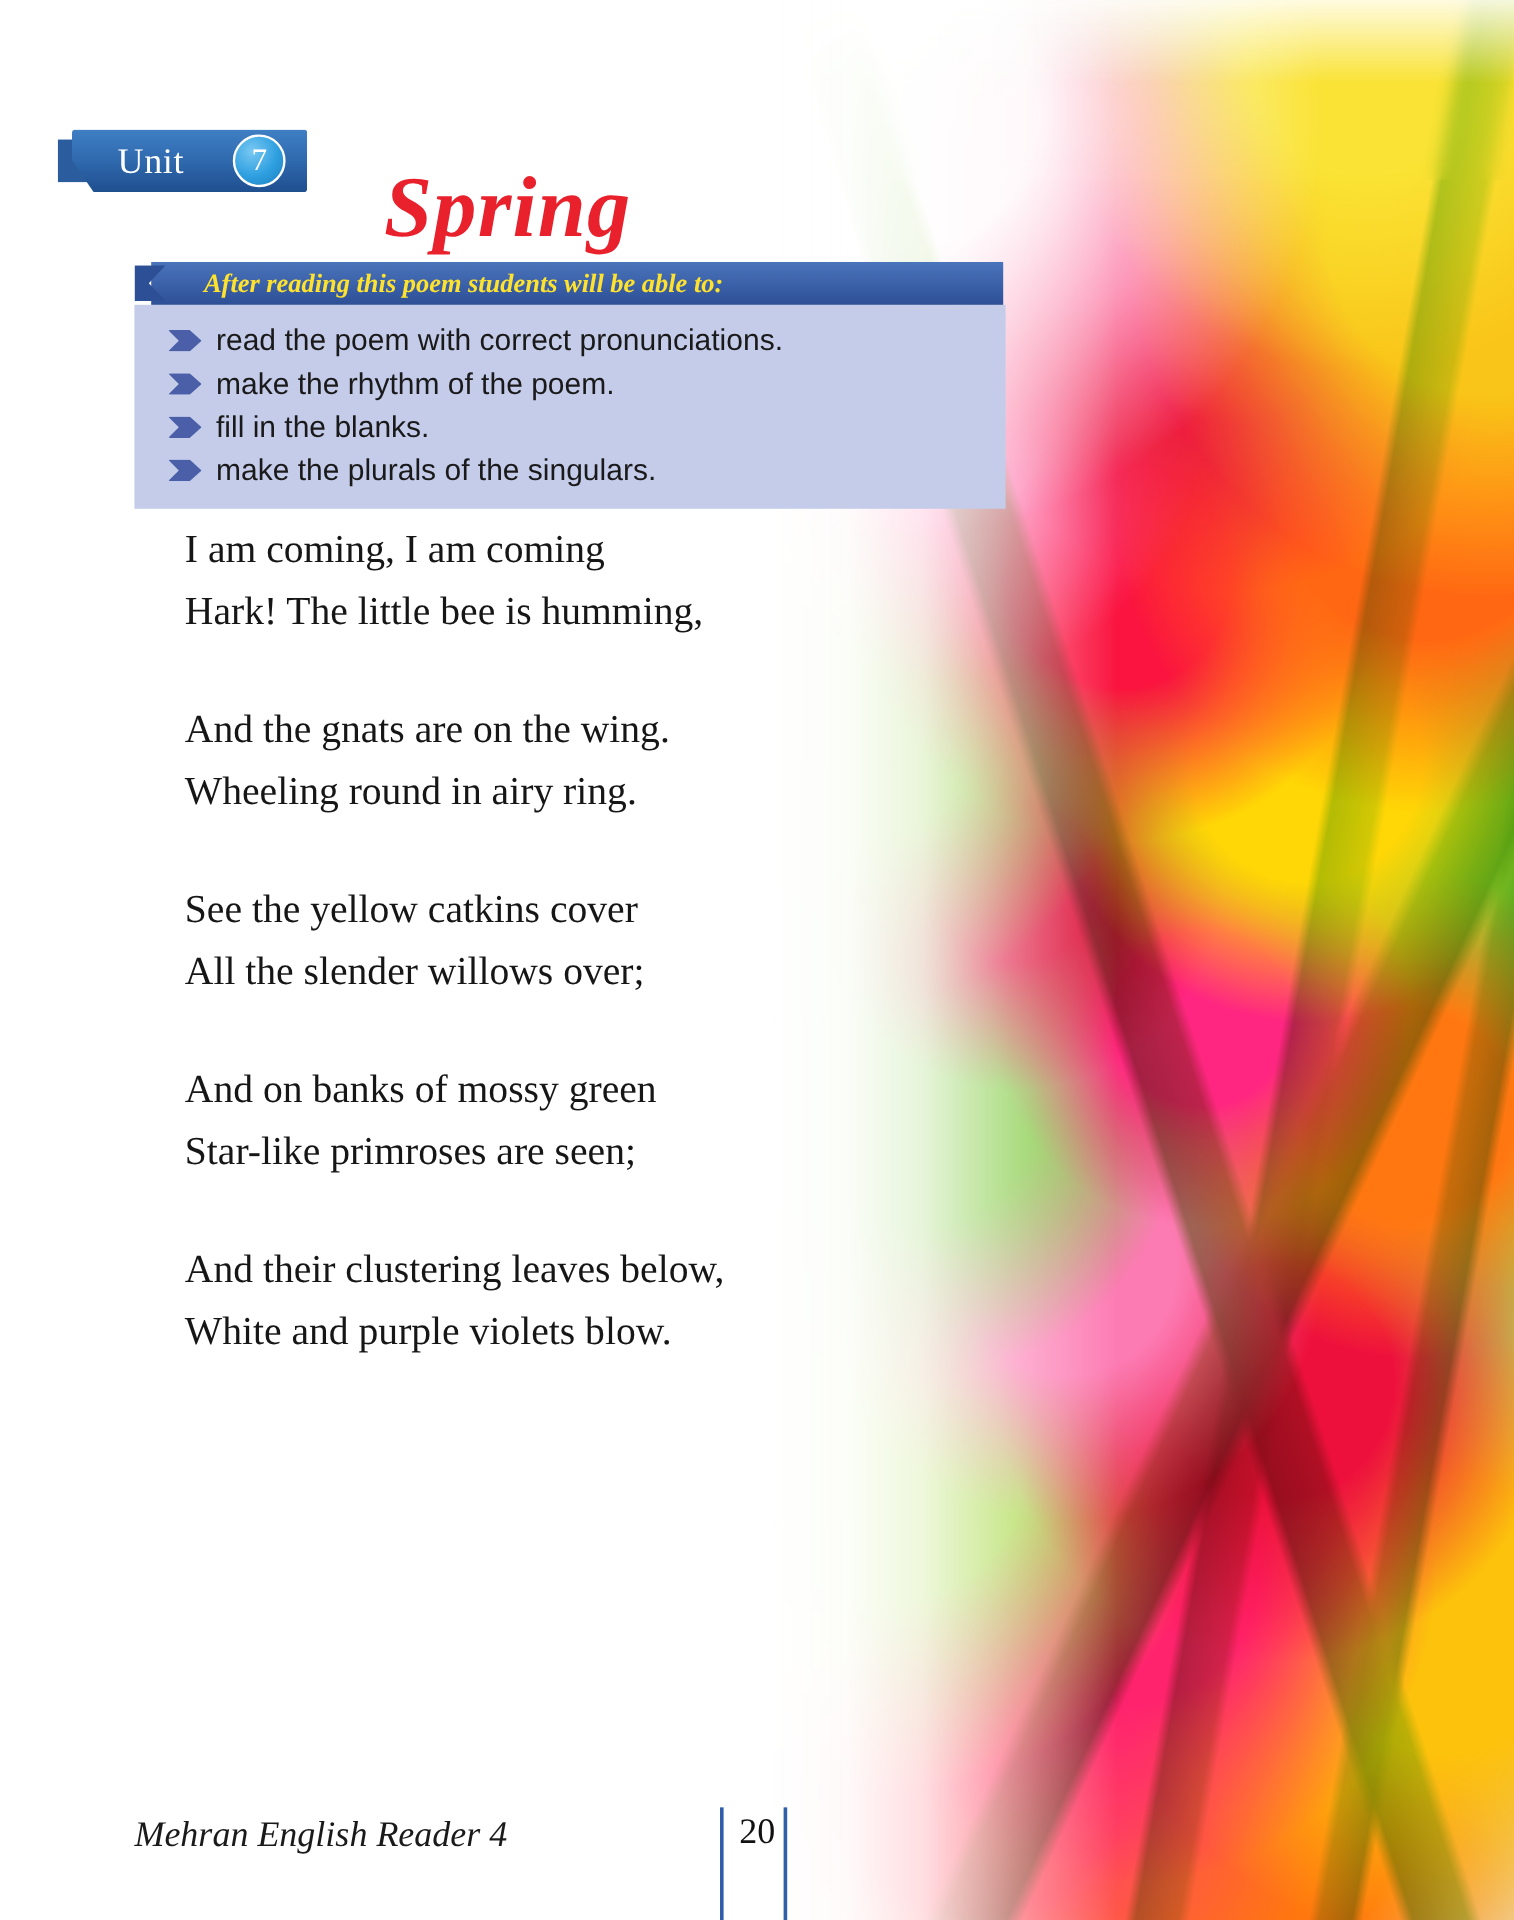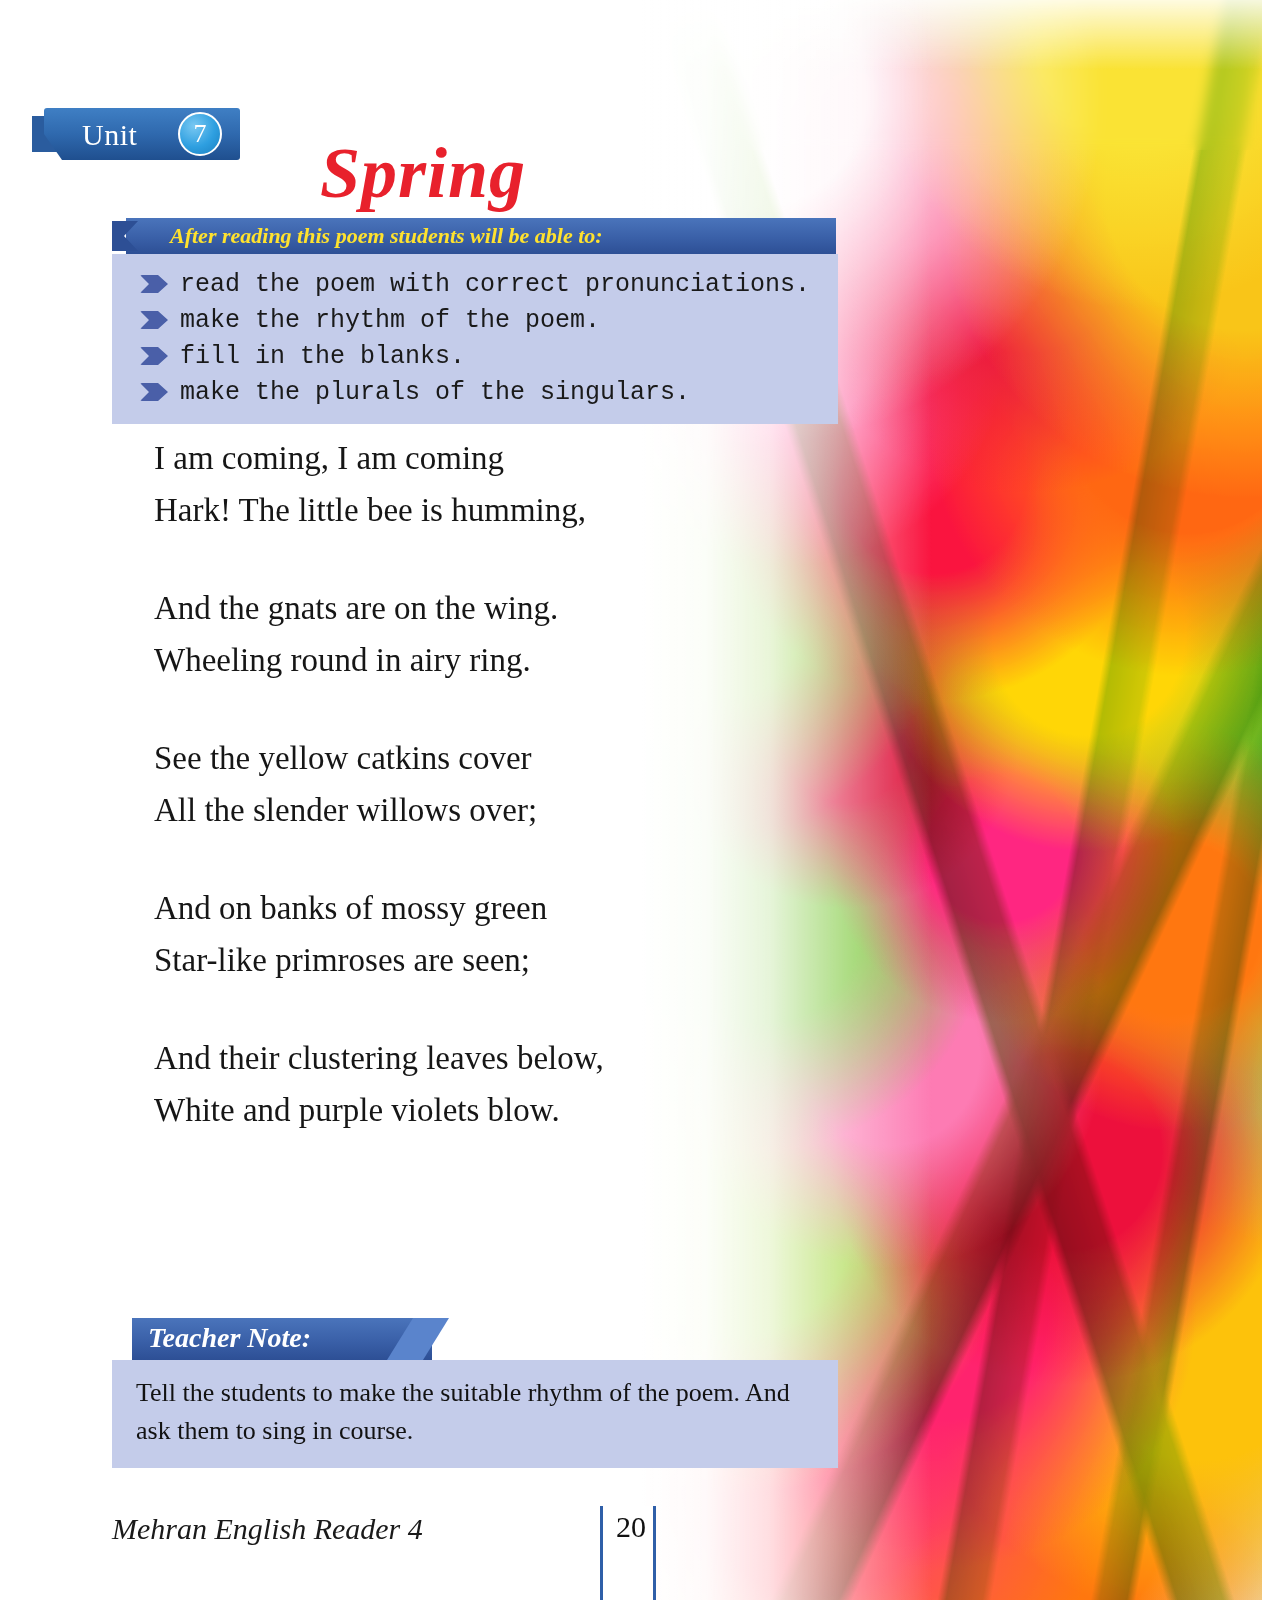--- a/index.html
+++ b/index.html
@@ -81,21 +81,21 @@
   .floral-blur-top {
     position: absolute;
     top: 0; left: 0; right: 0;
     height: 150px;
     backdrop-filter: blur(6px);
   }
 
   
   .unit-badge {
     position: absolute;
-    left: 44px;
+    left: 60px;
     top: 108px;
     width: 196px;
     height: 64px;
   }
   .unit-ribbon {
     position: absolute;
     left: 0; top: 0;
     width: 196px; height: 52px;
     background: linear-gradient(to bottom, #3f7fc4 0%, #2f69ae 50%, #1f4f8f 100%);
     clip-path: polygon(0 0, 196px 0, 196px 52px, 18px 52px, 0 26px);
@@ -198,21 +198,21 @@
     position: absolute;
     left: 0; top: 0;
     width: 28px; height: 18px;
     background: #4a5fa8;
     clip-path: polygon(0 0, 18px 0, 28px 9px, 18px 18px, 0 18px, 9px 9px);
     border-radius: 2px;
   }
   .obj-text {
     font-size: 25px;
     color: #1a1a1a;
-    font-family: Liberation Mono, monospace;
+    font-family: Liberation Sans, sans-serif;
     text-align: right;
   }
 
   
   .poem {
     position: absolute;
     left: 118px;
     top: 432px;
     width: 620px;
   }
@@ -372,28 +372,19 @@
     <div class="stanza">
       <div class="poem-line">And on banks of mossy green</div>
       <div class="poem-line">Star-like primroses are seen;</div>
     </div>
     <div class="stanza">
       <div class="poem-line">And their clustering leaves below,</div>
       <div class="poem-line">White and purple violets blow.</div>
     </div>
   </div>
 
-  <div class="note-wrap">
-    <div class="note-header">
-      <div class="note-header-text">Teacher Note:</div>
-      <div class="note-header-arrow"></div>
-    </div>
-    <div class="note-body">
-      <div class="note-text">Tell the students to make the suitable rhythm of the poem. And ask them to sing in course.</div>
-    </div>
-  </div>
 
   <div class="footer-book">Mehran English Reader 4</div>
   <div class="page-number-box">
     <div class="page-number">20</div>
   </div>
 
 </div>
 
 </body></html>

